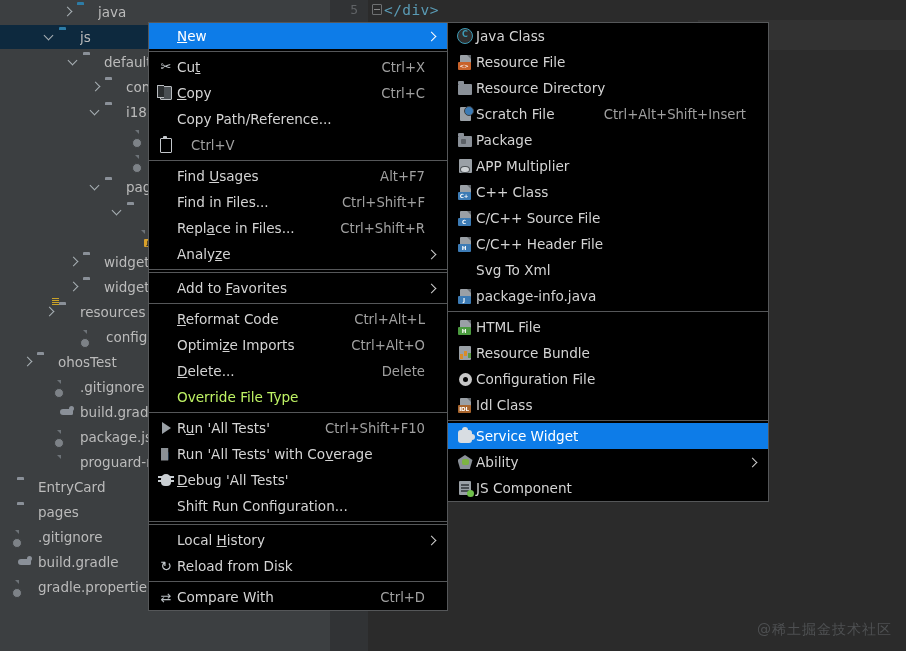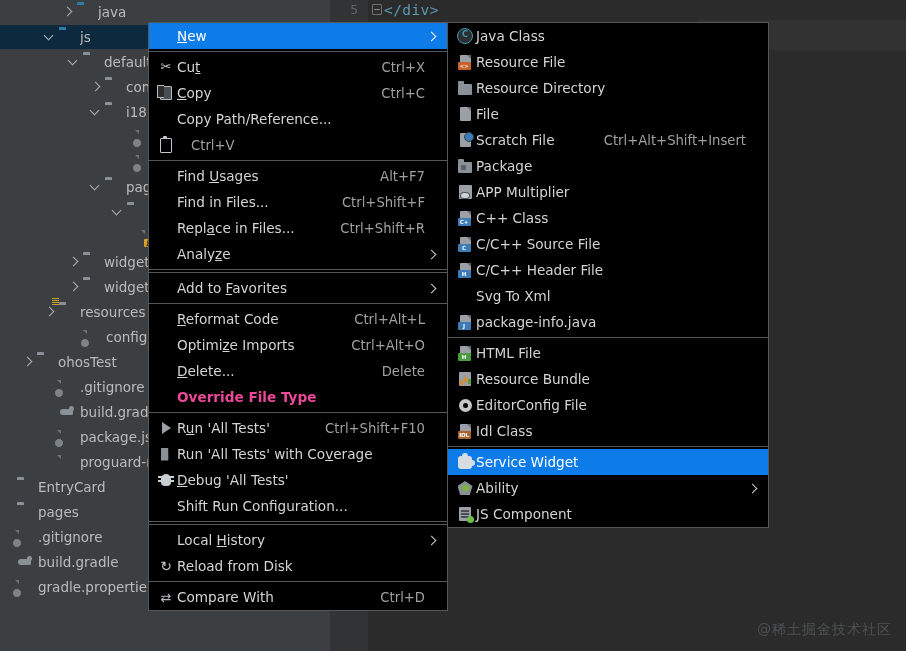--- a/index.html
+++ b/index.html
@@ -62,21 +62,21 @@
   .lbl{overflow:hidden;text-overflow:clip;}
 
   
   .menu{position:absolute;background:#000000;border:1px solid #555759;box-sizing:border-box;
         padding:0;z-index:50;}
   .ctx{left:148px;top:22px;width:300px;}
   .sub{left:447px;top:22px;width:322px;}
   .mi{position:relative;height:26px;display:flex;align-items:center;
       color:#d4d4d4;font-size:13.6px;white-space:nowrap;box-sizing:border-box;}
   .mi.sel{background:#0d7ce8;color:#ffffff;}
-  .mi.dim{color:#ec4899;font-weight:bold;}
+  .mi.dim{color:#bef264;}
   .mi-ico{width:22px;flex:0 0 22px;display:flex;align-items:center;justify-content:center;
           margin-left:6px;}
   .mi-lbl{flex:1 1 auto;}
   .mi-lbl u{text-decoration:underline;text-underline-offset:1px;}
   .mi-key{color:#a0a0a0;font-size:13.2px;margin-left:14px;margin-right:12px;}
   .mi-arrow{margin-right:10px;width:9px;height:9px;position:relative;flex:0 0 9px;}
   .mi-arrow:before{content:"";position:absolute;left:0;top:1px;width:6px;height:6px;
      border-right:1.7px solid #cfcfcf;border-top:1.7px solid #cfcfcf;transform:rotate(45deg);}
   .mi.sel .mi-arrow:before{border-color:#ffffff;}
   .sep{height:1px;background:#555759;margin:2px 0;}
@@ -467,27 +467,20 @@
       </div>
       <div class="mi">
         <span class="mi-ico">
           <span class="g-folder"></span>
         </span>
         <span class="mi-lbl">Resource Directory</span>
         <span style="flex: 0 0 10px;"></span>
       </div>
       <div class="mi">
         <span class="mi-ico">
-          <span class="g-doc"></span>
-        </span>
-        <span class="mi-lbl">File</span>
-        <span style="flex: 0 0 10px;"></span>
-      </div>
-      <div class="mi">
-        <span class="mi-ico">
           <span class="g-doc">
             <span class="badge-dot" style="background:#3c7bb5;top:-1px;right:-3px;bottom:auto;"></span>
           </span>
         </span>
         <span class="mi-lbl">Scratch File</span>
         <span class="mi-key">Ctrl+Alt+Shift+Insert</span>
         <span style="flex: 0 0 10px;"></span>
       </div>
       <div class="mi">
         <span class="mi-ico">
@@ -558,21 +551,21 @@
         <span class="mi-ico">
           <span class="g-bundle"></span>
         </span>
         <span class="mi-lbl">Resource Bundle</span>
         <span style="flex: 0 0 10px;"></span>
       </div>
       <div class="mi">
         <span class="mi-ico">
           <span class="g-gear"></span>
         </span>
-        <span class="mi-lbl">EditorConfig File</span>
+        <span class="mi-lbl">Configuration File</span>
         <span style="flex: 0 0 10px;"></span>
       </div>
       <div class="mi">
         <span class="mi-ico">
           <span class="g-doc">
             <span class="tag t-idl">IDL</span>
           </span>
         </span>
         <span class="mi-lbl">Idl Class</span>
         <span style="flex: 0 0 10px;"></span>

